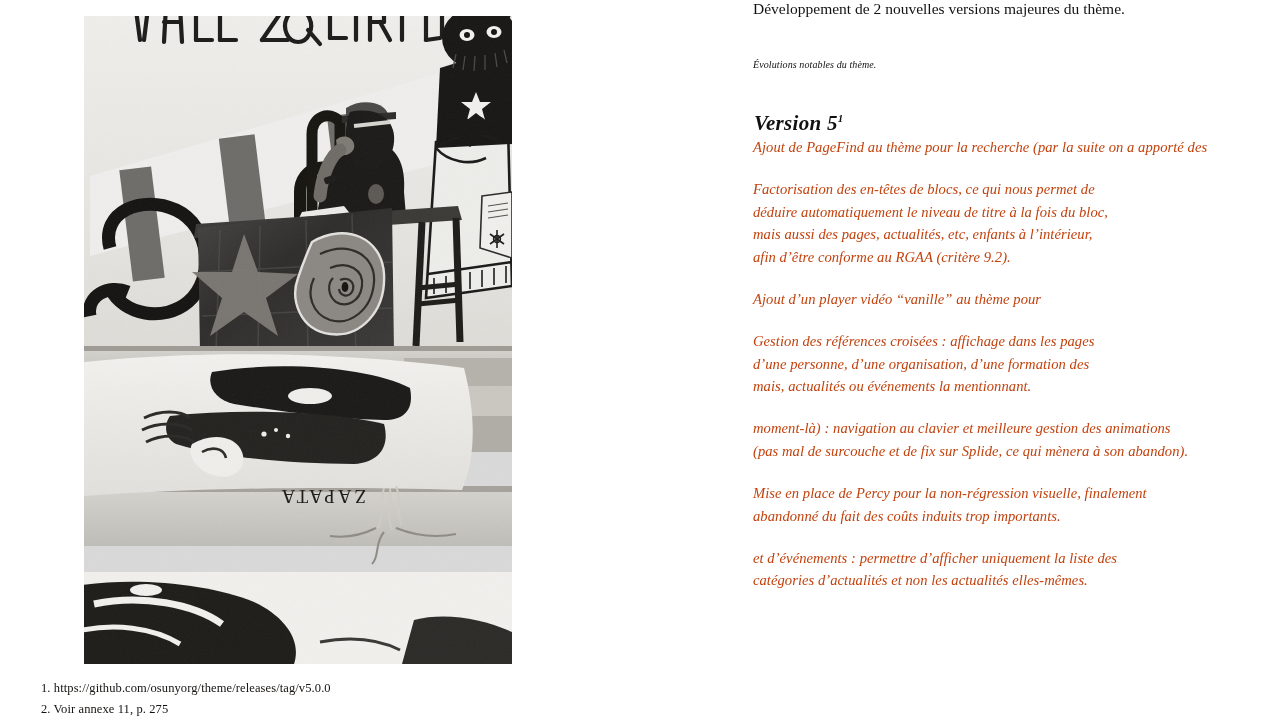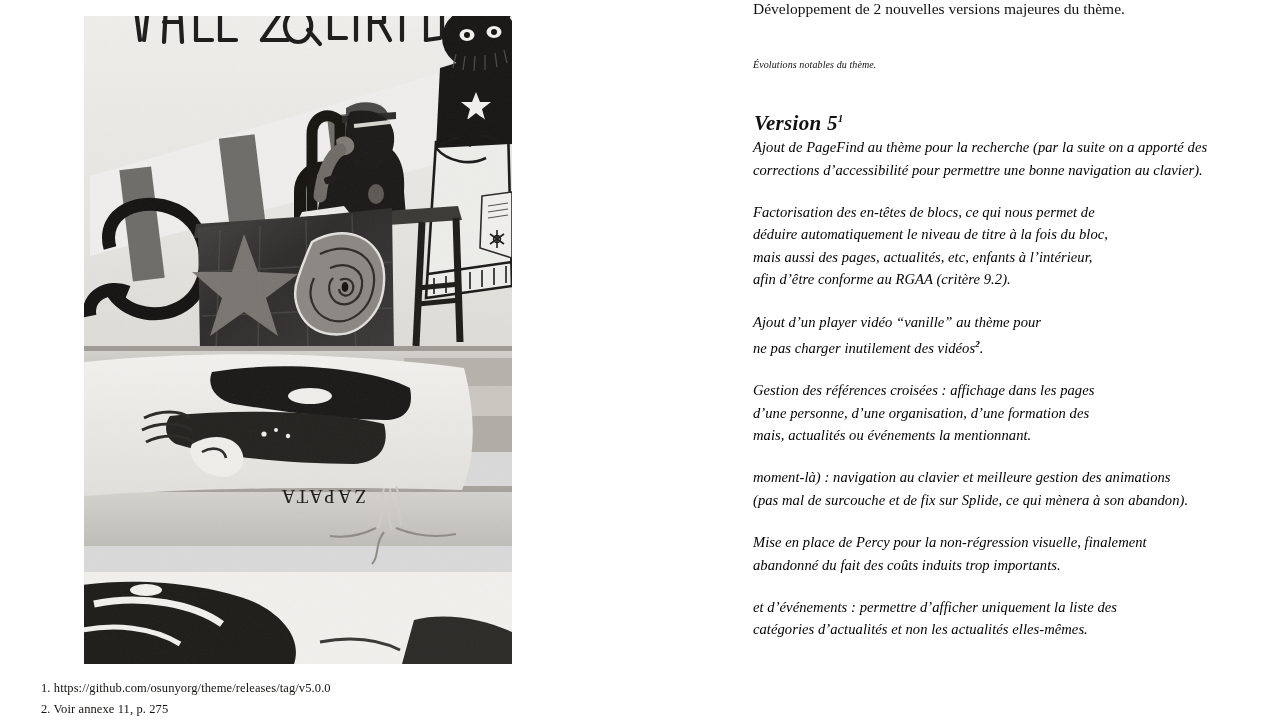--- a/index.html
+++ b/index.html
@@ -107,21 +107,21 @@
     left: 0;
     width: 470px;
   }
 
   .para {
     font-style: italic;
     font-size: 14.6px;
     line-height: 22.6px;
     margin: 0 0 19.5px 0;
     letter-spacing: 0.05px;
-    color: #000000;
+    color: #c2410c;
   }
   .para .ln { display: block; white-space: nowrap; }
   .para sup {
     font-size: 0.62em;
     vertical-align: super;
     font-weight: 700;
   }
 </style>
 </head>
 <body>
@@ -415,33 +415,31 @@
   <p class="subhead">Évolutions notables du thème.</p>
 
   <h2 class="version-heading">
     <span>Version 5</span><sup>1</sup>
   </h2>
 
   <div class="body-blocks">
 
     <p class="para">
       <span class="ln">Ajout de PageFind au thème pour la recherche (par la suite on a apporté des</span>
-      <span class="ln">corrections d’accessibilité pour permettre une bonne navigation au clavier).</span>
     </p>
 
     <p class="para">
       <span class="ln">Factorisation des en-têtes de blocs, ce qui nous permet de</span>
       <span class="ln">déduire automatiquement le niveau de titre à la fois du bloc,</span>
       <span class="ln">mais aussi des pages, actualités, etc, enfants à l’intérieur,</span>
       <span class="ln">afin d’être conforme au RGAA (critère 9.2).</span>
     </p>
 
     <p class="para">
       <span class="ln">Ajout d’un player vidéo “vanille” au thème pour</span>
-      <span class="ln"><span>ne pas charger inutilement des vidéos</span><sup>2</sup><span>.</span></span>
     </p>
 
     <p class="para">
       <span class="ln">Gestion des références croisées : affichage dans les pages</span>
       <span class="ln">d’une personne, d’une organisation, d’une formation des</span>
       <span class="ln">mais, actualités ou événements la mentionnant.</span>
     </p>
 
     <p class="para">
       <span class="ln">moment-là) : navigation au clavier et meilleure gestion des animations</span>

